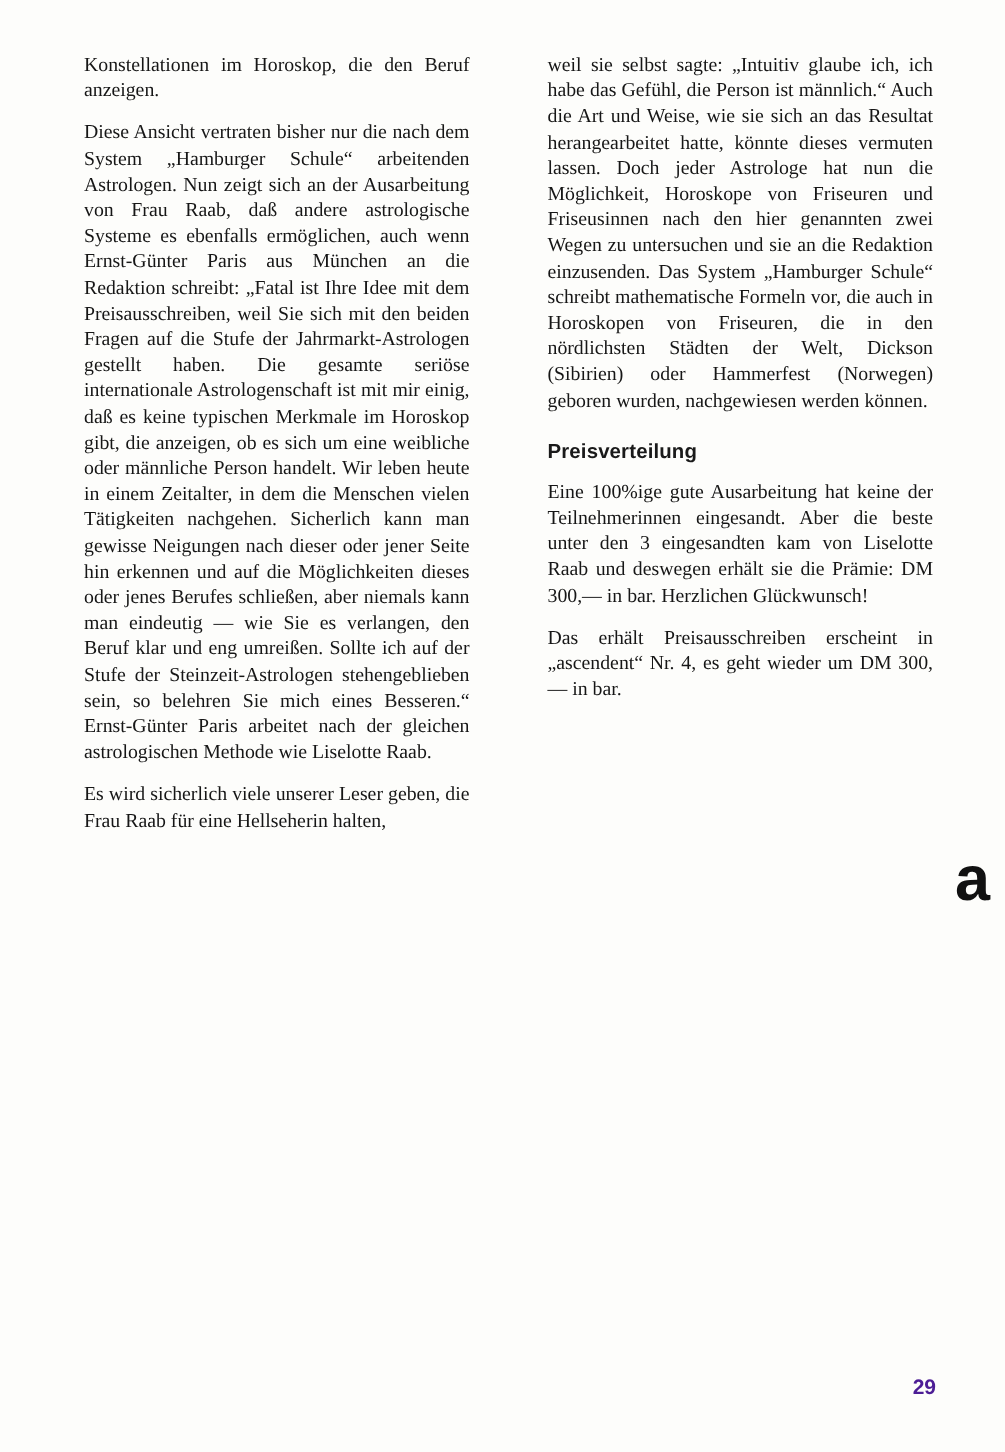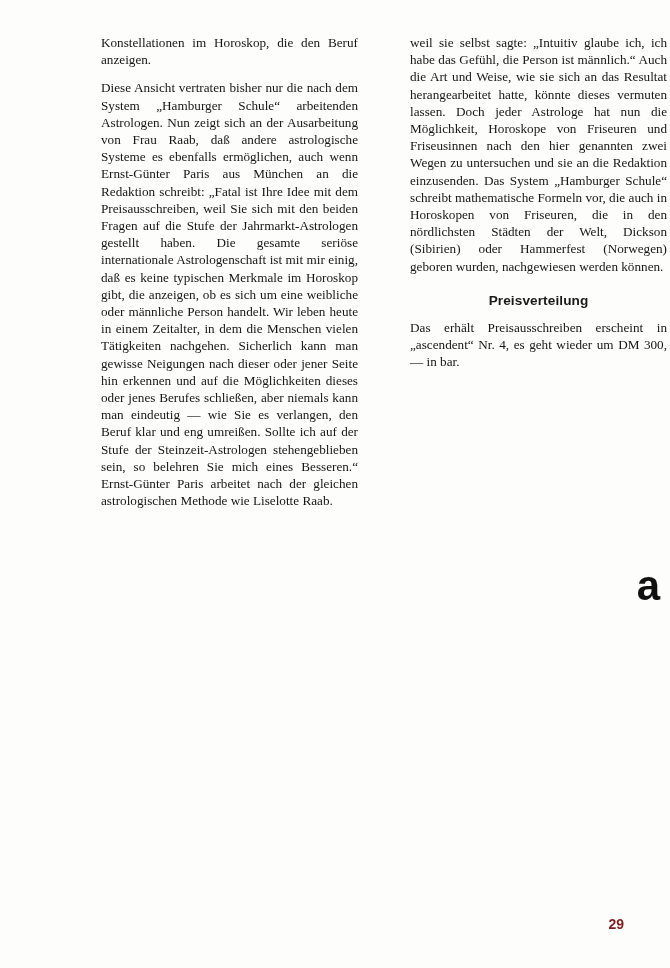--- a/index.html
+++ b/index.html
@@ -22,80 +22,81 @@
     height: 968px;
     background: #fdfdfb;
   }
   .columns {
     position: absolute;
     left: 56px;
     top: 34px;
     width: 566px;
     display: flex;
     gap: 52px;
-    margin-left: 45px;
   }
   .col {
     width: 266px;
   }
   p {
     margin: 0 0 11px 0;
     font-size: 13.2px;
     line-height: 17.2px;
     text-align: justify;
     text-justify: inter-word;
     hyphens: manual;
     color: #161616;
   }
   p:last-child { margin-bottom: 0; }
   .sub-head {
     font-size: 13.6px;
     font-weight: bold;
     margin: 17px 0 10px 0;
     line-height: 17px;
-    text-align: center;
+    text-align: left;
     font-family: "Liberation Sans", sans-serif;
     letter-spacing: 0.1px;
   }
   .logo-a {
     position: absolute;
     right: 10px;
     top: 565px;
     font-family: "Liberation Sans", sans-serif;
     font-weight: bold;
     font-size: 42px;
     line-height: 42px;
     color: #111;
   }
   .page-number {
     position: absolute;
     right: 46px;
     bottom: 36px;
     font-family: "Liberation Sans", sans-serif;
     font-weight: bold;
     font-size: 14px;
-    color: #7f1d1d;
+    color: #4c1d95;
   }
   .col-right { position: relative; }
 </style>
 </head>
 <body>
 
 <div class="page">
 
   <div class="columns">
 
     <div class="col col-left">
       <p>Konstellationen im Horoskop, die den Beruf anzeigen.</p>
       <p>Diese Ansicht vertraten bisher nur die nach dem System „Hamburger Schule“ arbeitenden Astrologen. Nun zeigt sich an der Ausarbeitung von Frau Raab, daß andere astrologische Systeme es ebenfalls ermöglichen, auch wenn Ernst-Günter Paris aus München an die Redaktion schreibt: „Fatal ist Ihre Idee mit dem Preisausschreiben, weil Sie sich mit den beiden Fragen auf die Stufe der Jahrmarkt-Astrologen gestellt haben. Die gesamte seriöse internationale Astrologenschaft ist mit mir einig, daß es keine typischen Merkmale im Horoskop gibt, die anzeigen, ob es sich um eine weibliche oder männliche Person handelt. Wir leben heute in einem Zeitalter, in dem die Menschen vielen Tätigkeiten nachgehen. Sicherlich kann man gewisse Neigungen nach dieser oder jener Seite hin erkennen und auf die Möglichkeiten dieses oder jenes Berufes schließen, aber niemals kann man eindeutig — wie Sie es verlangen, den Beruf klar und eng umreißen. Sollte ich auf der Stufe der Steinzeit-Astrologen stehengeblieben sein, so belehren Sie mich eines Besseren.“ Ernst-Günter Paris arbeitet nach der gleichen astrologischen Methode wie Liselotte Raab.</p>
+      <p>Es wird sicherlich viele unserer Leser geben, die Frau Raab für eine Hellseherin halten,</p>
     </div>
 
     <div class="col col-right">
       <p>weil sie selbst sagte: „Intuitiv glaube ich, ich habe das Gefühl, die Person ist männlich.“ Auch die Art und Weise, wie sie sich an das Resultat herangearbeitet hatte, könnte dieses vermuten lassen. Doch jeder Astrologe hat nun die Möglichkeit, Horoskope von Friseuren und Friseusinnen nach den hier genannten zwei Wegen zu untersuchen und sie an die Redaktion einzusenden. Das System „Hamburger Schule“ schreibt mathematische Formeln vor, die auch in Horoskopen von Friseuren, die in den nördlichsten Städten der Welt, Dickson (Sibirien) oder Hammerfest (Norwegen) geboren wurden, nachgewiesen werden können.</p>
       <h2 class="sub-head">Preisverteilung</h2>
+      <p>Eine 100%ige gute Ausarbeitung hat keine der Teilnehmerinnen eingesandt. Aber die beste unter den 3 eingesandten kam von Liselotte Raab und deswegen erhält sie die Prämie: DM 300,— in bar. Herzlichen Glückwunsch!</p>
       <p>Das erhält Preisausschreiben erscheint in „ascendent“ Nr. 4, es geht wieder um DM 300,— in bar.</p>
     </div>
 
   </div>
 
   <div class="logo-a">a</div>
 
   <div class="page-number">29</div>
 
 </div>

